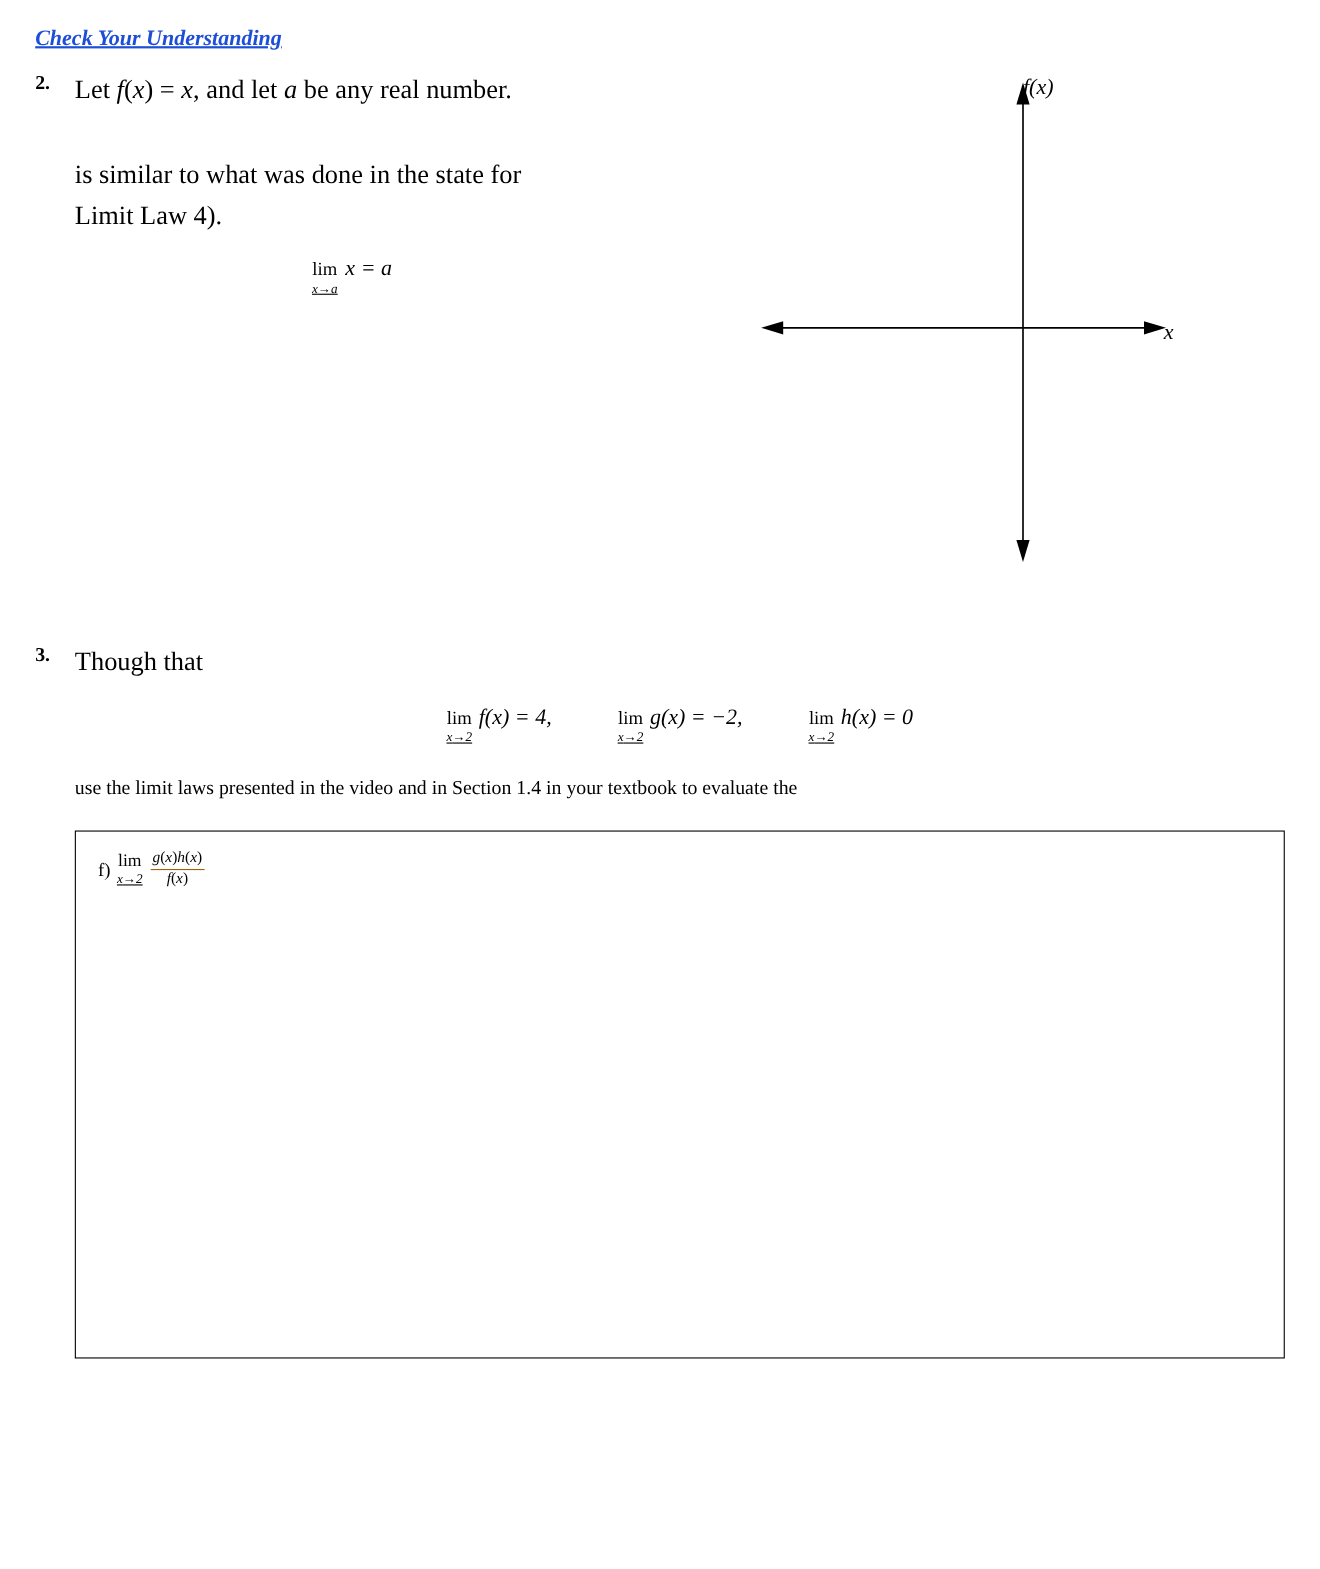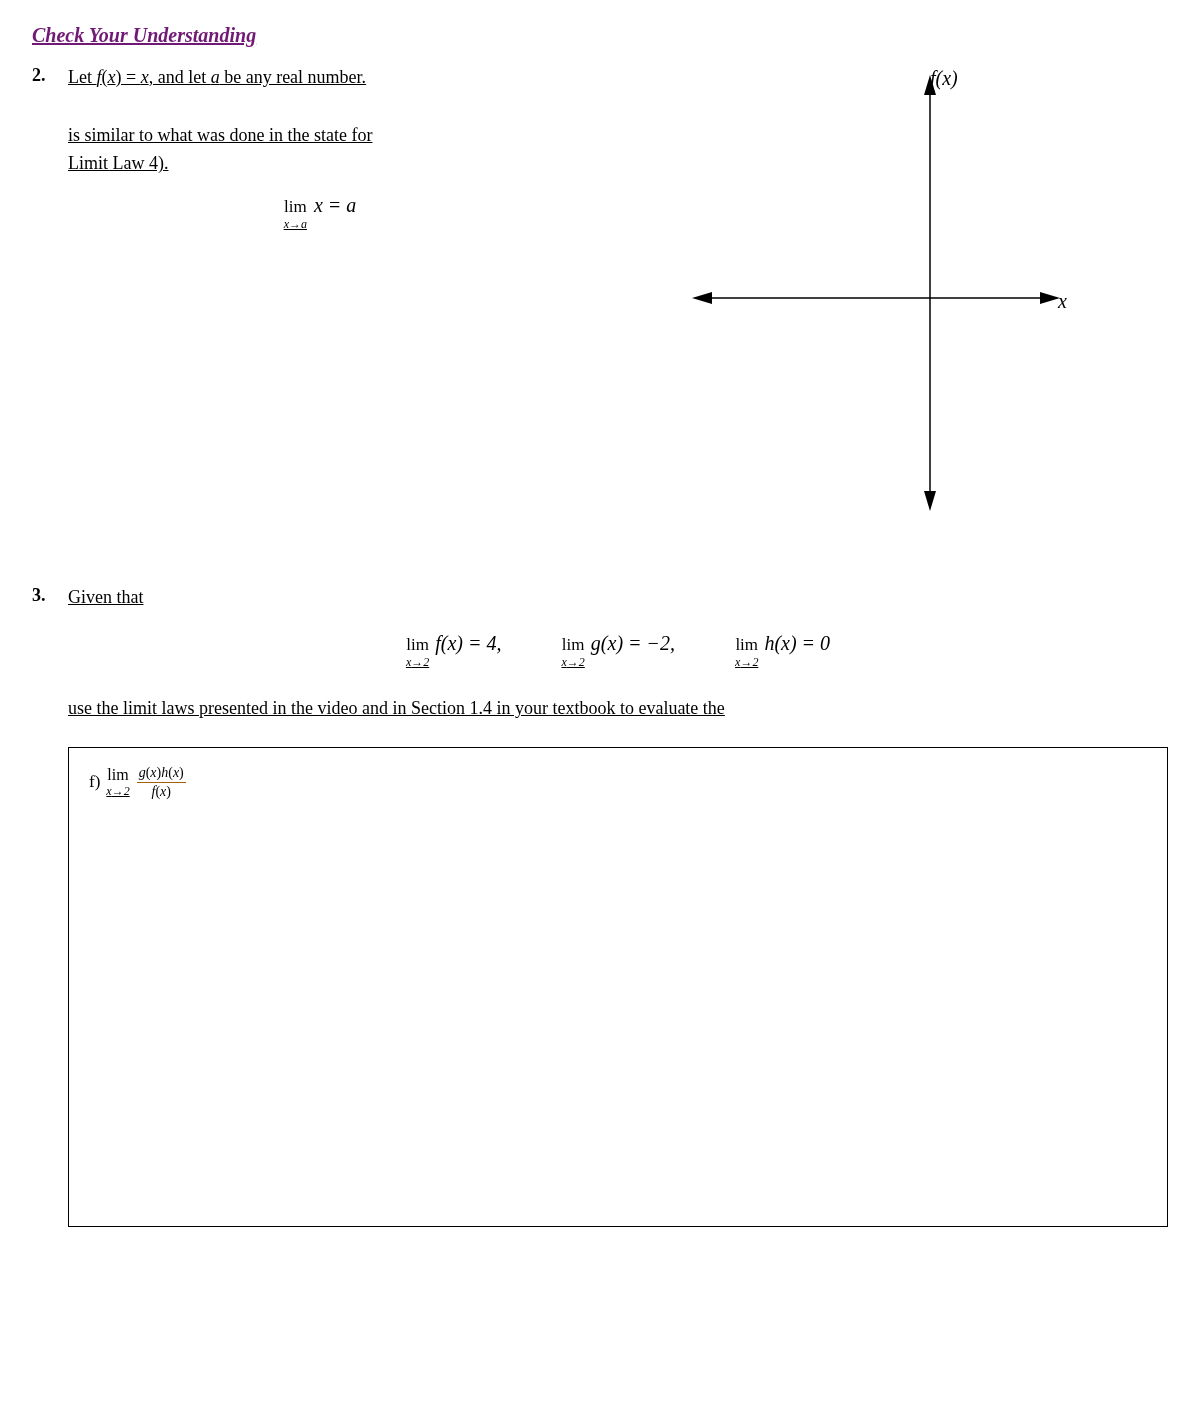--- a/index.html
+++ b/index.html
@@ -12,45 +12,44 @@
       background: #ffffff;
       font-family: 'Times New Roman', Times, serif;
       font-size: 18px;
       color: #000000;
       padding: 24px 32px;
       width: 1200px;
       min-height: 1426px;
     }
 
     .page-title {
-      color: #701a75;
+      color: #1d4ed8;
       text-decoration: underline;
       font-style: italic;
       font-weight: bold;
       font-size: 20px;
       margin-bottom: 16px;
       display: inline-block;
     }
 
     .problem-number {
       font-weight: bold;
       min-width: 36px;
       font-size: 18px;
       padding-top: 2px;
     }
 
     .problem-content {
       flex: 1;
     }
 
     .problem-text {
-      font-size: 18px;
+      font-size: 24px;
       line-height: 1.6;
       margin-bottom: 12px;
-      text-decoration: underline;
     }
 
     .limit-formula {
       text-align: center;
       margin: 16px 0 16px 60px;
       font-style: italic;
       font-size: 20px;
     }
 
     .graph-svg {
@@ -86,21 +85,20 @@
       gap: 60px;
       margin: 20px 0 24px 0;
       font-style: italic;
       font-size: 20px;
     }
 
     .description-text {
       font-size: 18px;
       line-height: 1.6;
       margin-bottom: 24px;
-      text-decoration: underline;
     }
 
     
     .answer-box {
       border: 1.5px solid #000;
       padding: 16px 20px;
       min-height: 480px;
       margin-top: 10px;
     }
 
@@ -210,21 +208,21 @@
     </svg>
   </div>
 </div>
 
 
 <div class="problem3-section">
   <div style="display:flex; flex-direction:row; align-items:flex-start;">
     <div class="problem-number">3.</div>
     <div class="problem-content">
 
-      <div class="problem-text">Given that</div>
+      <div class="problem-text">Though that</div>
 
       <div class="given-limits">
 
         <div style="display:flex; flex-direction:column; align-items:center;">
           <div style="display:flex; align-items:baseline; gap:3px;">
             <div class="lim-block">
               <span class="lim-top">lim</span>
               <span class="lim-bottom"><em>x</em>→2</span>
             </div>
             <span><em>f</em>(<em>x</em>) = 4,</span>

